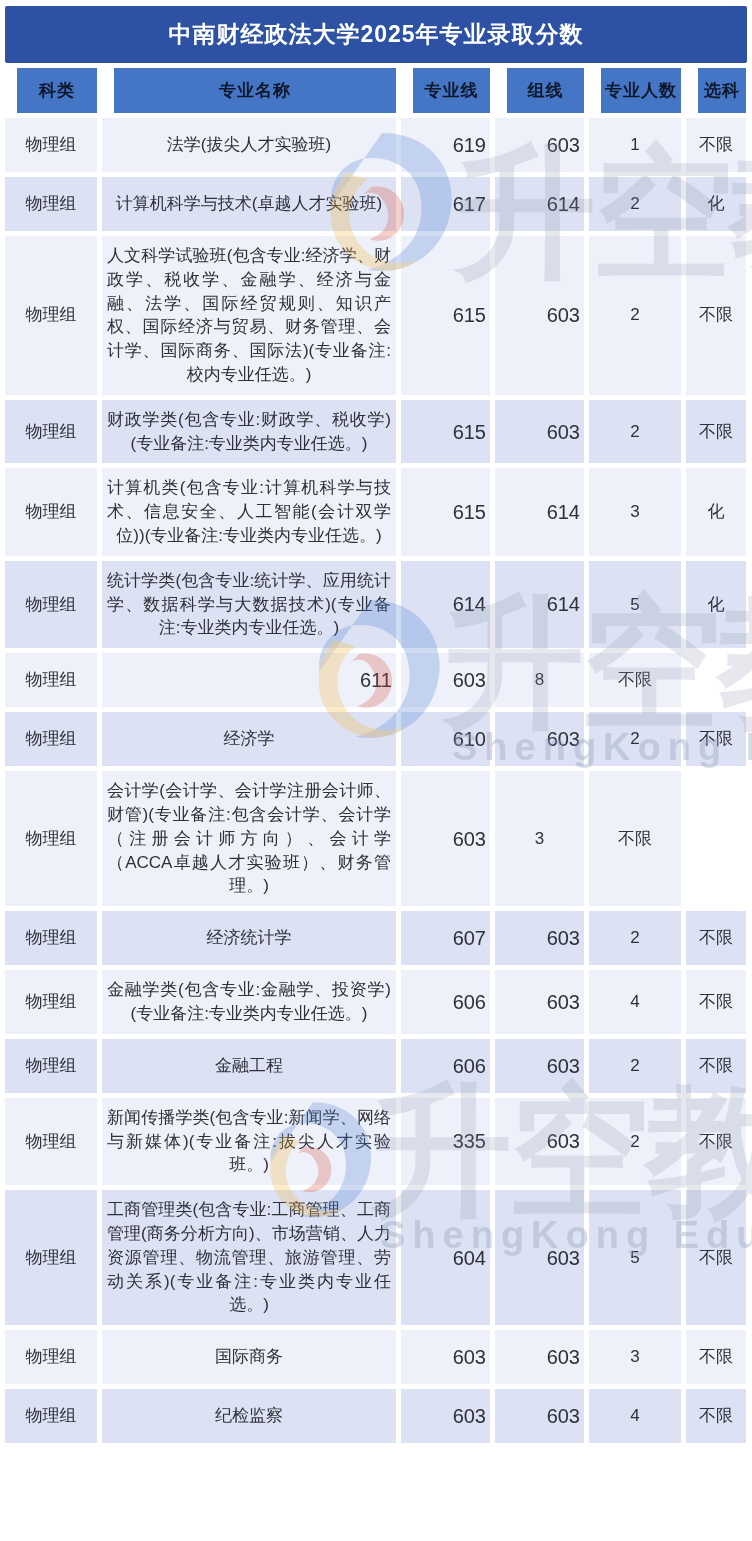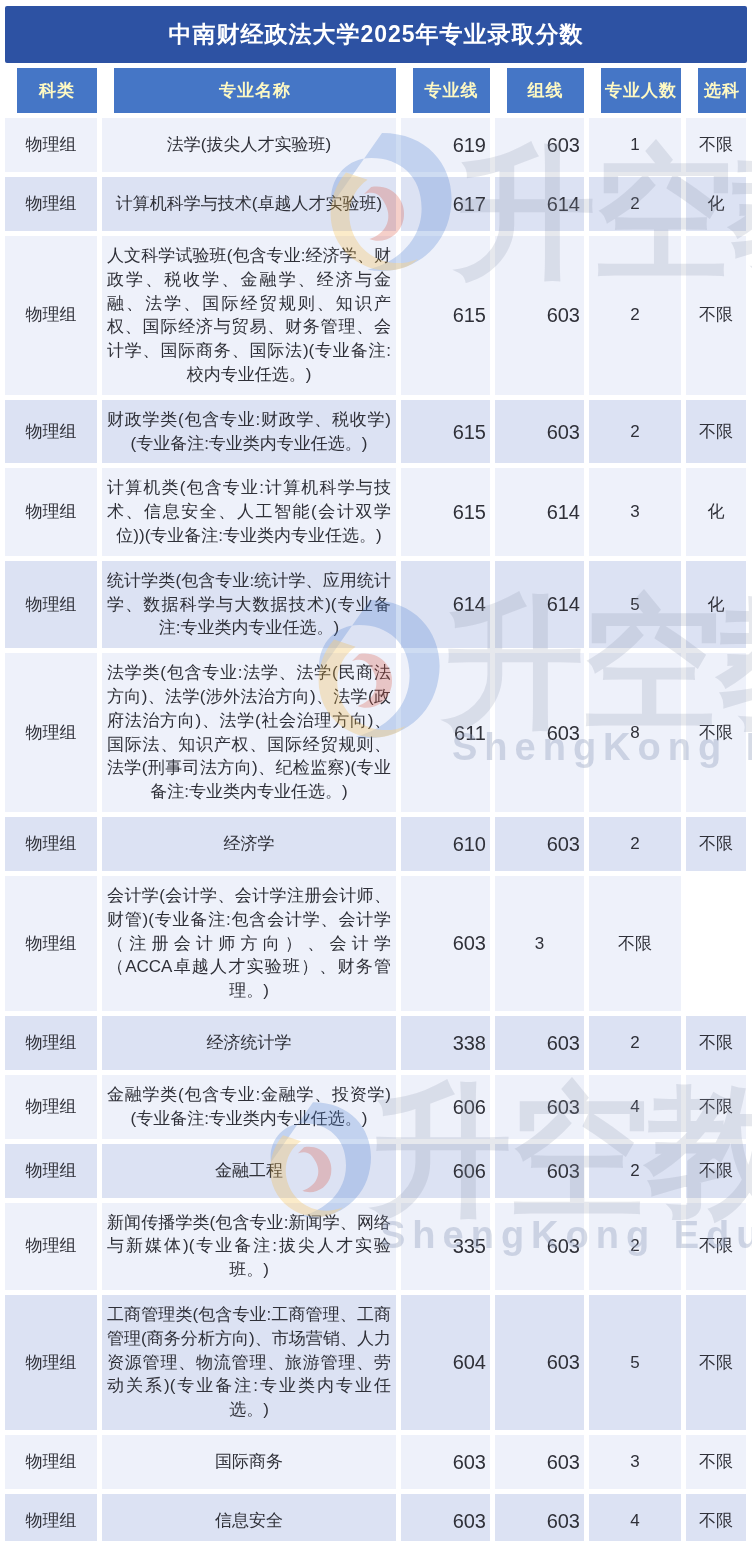--- a/index.html
+++ b/index.html
@@ -26,21 +26,21 @@
     border-radius: 2px;
   }
   .grid-row {
     display: grid;
     grid-template-columns: 92px 294px 89px 89px 92px 60px;
     gap: 5px;
     margin-top: 5px;
   }
   .hcell {
     background: #4576c6;
-    color: #fef9c3;
+    color: #0f172a;
     font-weight: bold;
     font-size: 17px;
     text-align: center;
     padding: 11px 4px;
     display: flex;
     align-items: center;
     justify-content: center;
     letter-spacing: 1px;
     margin-left: 12px;
   }
@@ -231,23 +231,20 @@
           <span>5</span>
         </div>
         <div class="cell">
           <span>化</span>
         </div>
       </div>
       <div class="grid-row row-light">
         <div class="cell">
           <span>物理组</span>
         </div>
-        <div class="cell major-name">
-          <span>法学类(包含专业:法学、法学(民商法方向)、法学(涉外法治方向)、法学(政府法治方向)、法学(社会治理方向)、国际法、知识产权、国际经贸规则、法学(刑事司法方向)、纪检监察)(专业备注:专业类内专业任选。)</span>
-        </div>
         <div class="cell score">
           <span>611</span>
         </div>
         <div class="cell score">
           <span>603</span>
         </div>
         <div class="cell">
           <span>8</span>
         </div>
         <div class="cell">
@@ -292,21 +289,21 @@
         </div>
       </div>
       <div class="grid-row row-dark">
         <div class="cell">
           <span>物理组</span>
         </div>
         <div class="cell major-name">
           <span>经济统计学</span>
         </div>
         <div class="cell score">
-          <span>338</span>
+          <span>607</span>
         </div>
         <div class="cell score">
           <span>603</span>
         </div>
         <div class="cell">
           <span>2</span>
         </div>
         <div class="cell">
           <span>不限</span>
         </div>
@@ -409,21 +406,21 @@
         </div>
         <div class="cell">
           <span>不限</span>
         </div>
       </div>
       <div class="grid-row row-dark">
         <div class="cell">
           <span>物理组</span>
         </div>
         <div class="cell major-name">
-          <span>信息安全</span>
+          <span>纪检监察</span>
         </div>
         <div class="cell score">
           <span>603</span>
         </div>
         <div class="cell score">
           <span>603</span>
         </div>
         <div class="cell">
           <span>4</span>
         </div>

